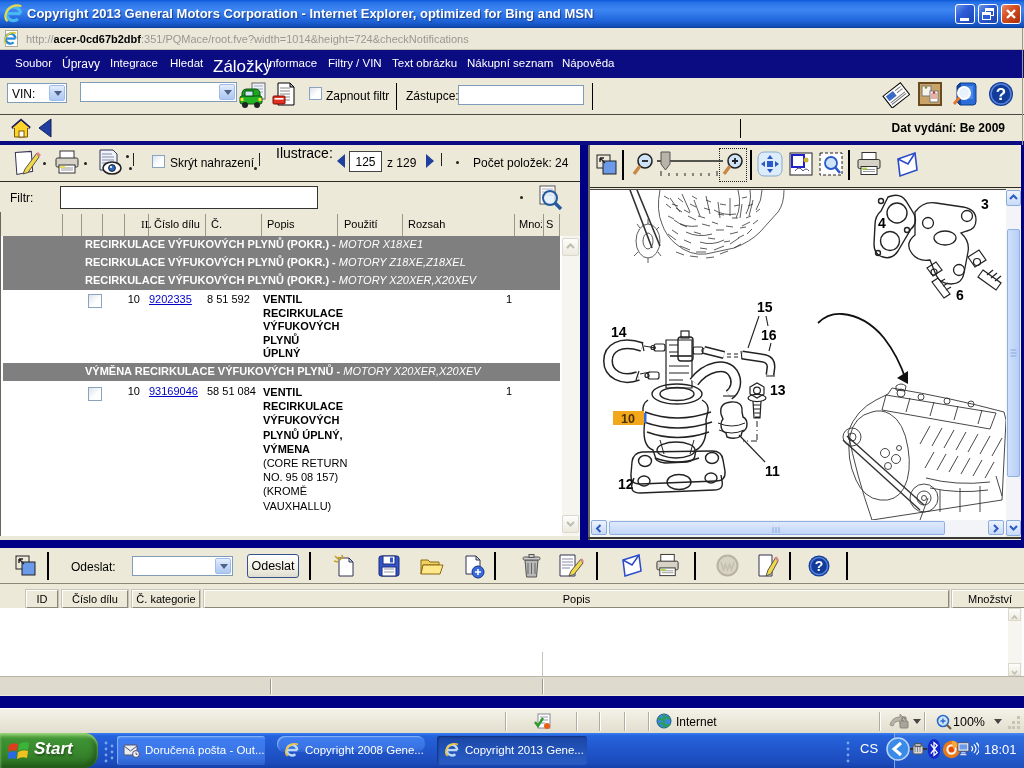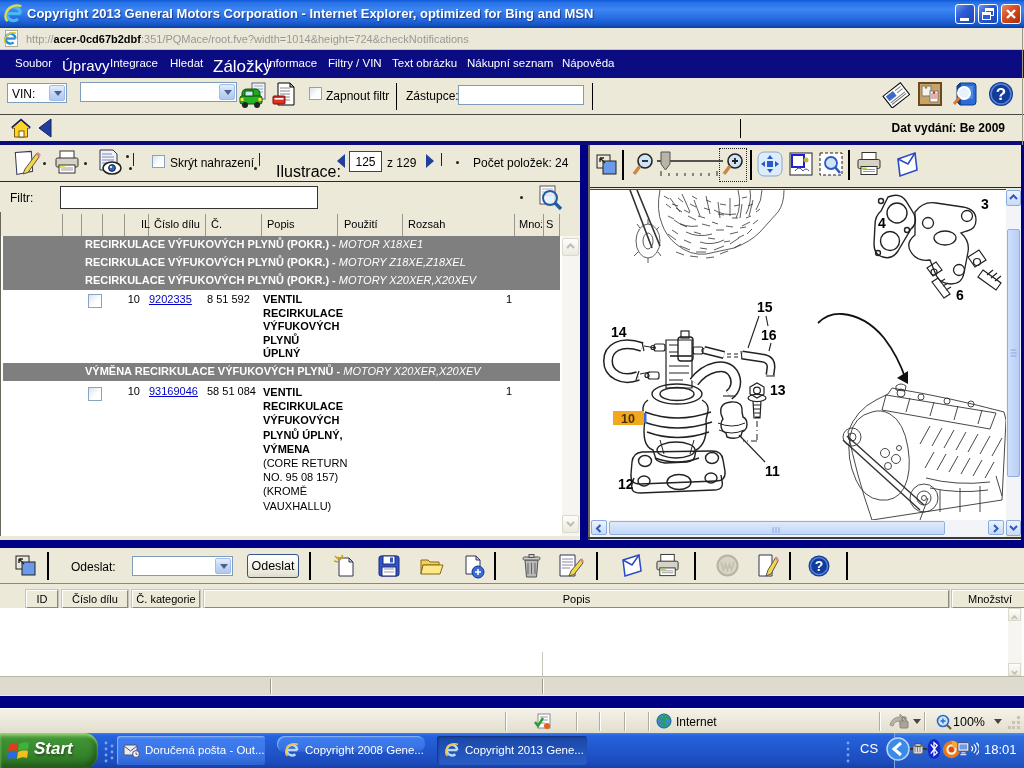--- a/index.html
+++ b/index.html
@@ -46,21 +46,21 @@
  <svg class="abs" style="left:3px;top:3px" width="15" height="15" viewBox="0 0 20 20">
   <path d="M16.6 10.1 a6.6 6.6 0 1 0 -2.4 5.2" fill="none" stroke="#2a8ad8" stroke-width="3.1"></path>
   <path d="M3.6 10.1 h13" stroke="#2a8ad8" stroke-width="3"></path>
   <path d="M17.5 3.2 C12 0.4 4.5 4 2.6 10.5 C1.8 13.4 2.6 16 4.4 17.3" fill="none" stroke="#d8c83a" stroke-width="2.1"></path>
  </svg>
  <div class="abs" style="left:26px;top:5px;font-size:11px;color:#9a9792;white-space:nowrap;">http://<span style="color:#000;font-weight:bold;">acer-0cd67b2dbf</span>:351/PQMace/root.fve?width=1014&amp;height=724&amp;checkNotifications</div>
 </div>
 
 <div class="abs" style="left:0;top:50px;width:1024px;height:28px;background:#0b0b82;">
  <div class="abs" style="left:15px;top:7px;font-size:11.5px;color:#fff;">Soubor</div>
- <div class="abs" style="left:62px;top:7px;font-size:15px;color:#fff;">Úpravy</div>
+ <div class="abs" style="left:62px;top:7px;font-size:12px;color:#fff;">Úpravy</div>
  <div class="abs" style="left:110px;top:7px;font-size:11.5px;color:#fff;">Integrace</div>
  <div class="abs" style="left:170px;top:7px;font-size:11.5px;color:#fff;">Hledat</div>
  <div class="abs" style="left:213px;top:7px;font-size:17px;color:#fff;">Záložky</div>
  <div class="abs" style="left:266px;top:7px;font-size:11.5px;color:#fff;">Informace</div>
  <div class="abs" style="left:328px;top:7px;font-size:11.5px;color:#fff;">Filtry / VIN</div>
  <div class="abs" style="left:392px;top:7px;font-size:11.5px;color:#fff;">Text obrázku</div>
  <div class="abs" style="left:467px;top:7px;font-size:11.5px;color:#fff;">Nákupní seznam</div>
  <div class="abs" style="left:562px;top:7px;font-size:11.5px;color:#fff;">Nápověda</div>
 </div>
 
@@ -162,21 +162,21 @@
    <circle cx="16" cy="19" r="3.4" fill="#2a6ac8" stroke="#222"></circle>
    <circle cx="15" cy="18" r="1.1" fill="#fff"></circle>
  </svg>
  <div class="dot" style="left:126px;top:10px;"></div>
  <div class="vmark" style="left:133px;top:8px;"></div>
  <div class="dot" style="left:129px;top:22px;"></div>
  <div class="chk" style="left:152px;top:10px;"></div>
  <div class="txt" style="left:170px;top:11px;font-size:12px;">Skrýt nahrazení</div>
  <div class="vmark" style="left:259px;top:8px;"></div>
  <div class="dot" style="left:254px;top:22px;"></div>
- <div class="txt" style="left:276px;top:0;font-size:16px;margin-top:18px;">Ilustrace:</div>
+ <div class="txt" style="left:276px;top:0;font-size:14px;">Ilustrace:</div>
  <svg class="ico" style="left:335px;top:8px" width="12" height="16">
       <path d="M10 1 L2 8 L10 15 z" fill="#1f3e9e"></path>
     </svg>
  <div class="abs" style="left:349px;top:6px;width:33px;height:21px;background:#fff;border:1px solid #444;font-size:12px;text-align:center;padding-top:3px;">125</div>
  <div class="txt" style="left:387px;top:11px;font-size:12px;">z 129</div>
  <svg class="ico" style="left:424px;top:8px" width="12" height="16">
       <path d="M2 1 L10 8 L2 15 z" fill="#1f3e9e"></path>
     </svg>
  <div class="vmark" style="left:441px;top:8px;"></div>
  <div class="dot" style="left:456px;top:16px;"></div>
@@ -201,21 +201,21 @@
  <div class="sep" style="left:102px;top:2px;height:22px;background:#9a978b;"></div>
  <div class="sep" style="left:124px;top:2px;height:22px;background:#9a978b;"></div>
  <div class="sep" style="left:148px;top:2px;height:22px;background:#9a978b;"></div>
  <div class="sep" style="left:205px;top:2px;height:22px;background:#9a978b;"></div>
  <div class="sep" style="left:261px;top:2px;height:22px;background:#9a978b;"></div>
  <div class="sep" style="left:337px;top:2px;height:22px;background:#9a978b;"></div>
  <div class="sep" style="left:402px;top:2px;height:22px;background:#9a978b;"></div>
  <div class="sep" style="left:514px;top:2px;height:22px;background:#9a978b;"></div>
  <div class="sep" style="left:543px;top:2px;height:22px;background:#9a978b;"></div>
  <div class="sep" style="left:559px;top:2px;height:22px;background:#9a978b;"></div>
- <div class="txt" style="left:141px;top:6px;">IL</div>
+ <div class="txt" style="left:141px;top:6px;font-family:Liberation Serif, serif;">IL</div>
  <div class="txt" style="left:154px;top:6px;">Číslo dílu</div>
  <div class="txt" style="left:211px;top:6px;">Č.</div>
  <div class="txt" style="left:267px;top:6px;">Popis</div>
  <div class="txt" style="left:344px;top:6px;">Použití</div>
  <div class="txt" style="left:408px;top:6px;">Rozsah</div>
  <div class="txt" style="left:519px;top:6px;width:23px;overflow:hidden;">Množ</div>
  <div class="txt" style="left:546px;top:6px;">S</div>
 </div>
 
 <div class="abs" style="left:0;top:236px;width:562px;height:300px;background:#fff;">

